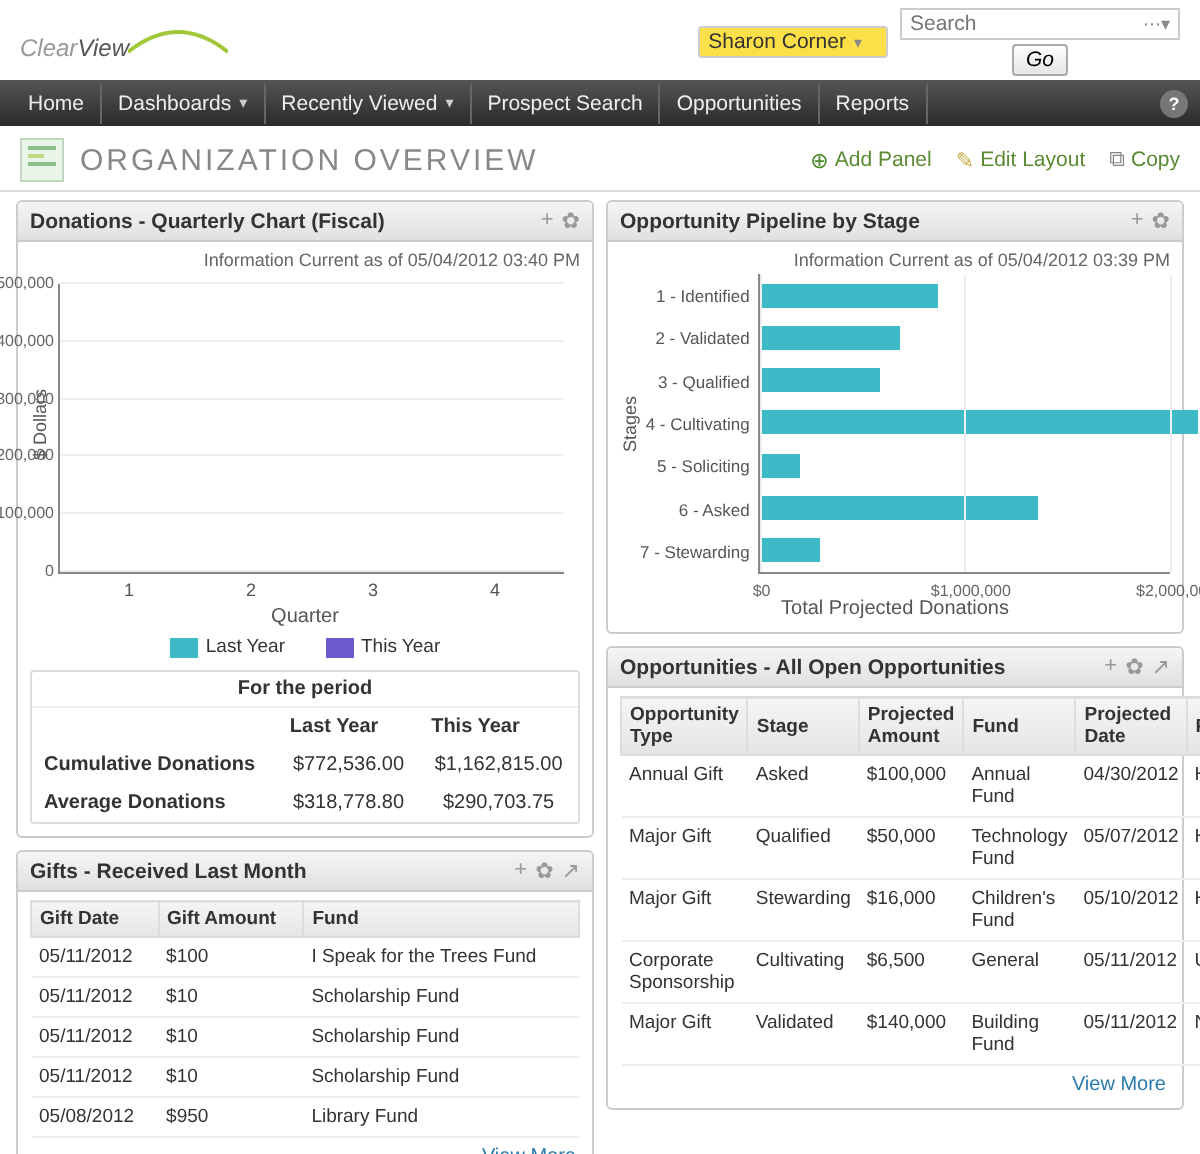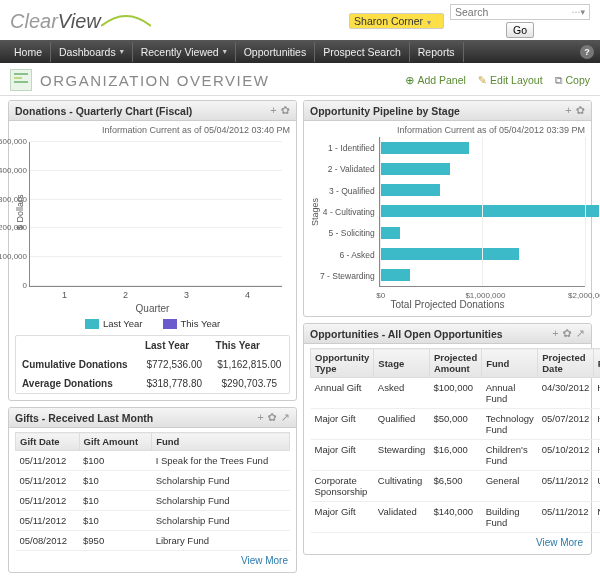--- a/index.html
+++ b/index.html
@@ -1,31 +1,31 @@
 <!DOCTYPE html>
 <html><head>
 <meta charset="utf-8">
 <style>
   * { box-sizing: border-box; margin: 0; padding: 0; }
   body { font-family: Arial, Helvetica, sans-serif; font-size: 11px; color: #333; background: #fff; width: 600px; }
   
   
   .header { display: flex; align-items: center; justify-content: space-between; padding: 4px 10px 2px; }
-  .logo { display: flex; align-items: baseline; font-size: 20px; text-align: right; }
+  .logo { display: flex; align-items: baseline; font-size: 12px; text-align: right; }
   .logo .clear { color: #999; font-style: italic; font-weight: 300; }
   .logo .view { color: #555; font-style: italic; font-weight: 400; }
   .logo-swoosh { width: 50px; height: 16px; }
   .header-controls { display: flex; align-items: center; gap: 6px; }
   .user-select { font-size: 10.5px; border: 1px solid #ccc; background: #fde047; padding: 1px 12px 1px 4px; border-radius: 2px; position: relative; cursor: pointer; }
   .user-select::after { content: "▾"; font-size: 8px; margin-left: 4px; color: #888; }
   .search-wrap { display: flex; align-items: center; gap: 2px; flex-direction: column; }
   .search-box { border: 1px solid #ccc; padding: 1px 4px; width: 140px; height: 16px; font-size: 10.5px; display: flex; align-items: center; justify-content: space-between; }
   .search-box input { border: none; width: 100px; font-size: 10.5px; outline: none; }
   .search-icon { font-size: 9px; color: #888; }
-  .go-btn { border: 1px solid #aaa; background: linear-gradient(#fff,#e5e5e5); border-radius: 2px; padding: 1px 6px; font-size: 10.5px; cursor: pointer; }
+  .go-btn { border: 1px solid #aaa; background: linear-gradient(#fff,#e5e5e5); border-radius: 2px; padding: 1px 6px; font-size: 10.5px; cursor: pointer; font-style: italic; }
   
   
   .nav { background: linear-gradient(#555,#2a2a2a); display: flex; align-items: center; padding: 0 6px; height: 23px; }
   .nav-item { color: #eee; font-size: 10.5px; padding: 4px 8px; cursor: pointer; display: flex; align-items: center; gap: 4px; border-right: 1px solid #666; }
   .nav-item .drop { font-size: 8px; color: #ccc; }
   .nav-spacer { flex: 1; }
   .help-icon { width: 14px; height: 14px; border-radius: 50%; background: #777; color: #fff; display: flex; align-items: center; justify-content: center; font-size: 9px; font-weight: bold; cursor: pointer; }
   
   
   .page-title-bar { display: flex; align-items: center; padding: 6px 10px 4px; border-bottom: 1px solid #ddd; }
@@ -120,24 +120,24 @@
     </div>
   <div class="nav-item">
       <span>Dashboards</span>
       <span class="drop">▾</span>
     </div>
   <div class="nav-item">
       <span>Recently Viewed</span>
       <span class="drop">▾</span>
     </div>
   <div class="nav-item">
+      <span>Prospect Search</span>
+    </div>
+  <div class="nav-item">
       <span>Opportunities</span>
-    </div>
-  <div class="nav-item">
-      <span>Prospect Search</span>
     </div>
   <div class="nav-item">
       <span>Reports</span>
     </div>
   <div class="nav-spacer"></div>
   <div class="help-icon">?</div>
 </div>
 
 <div class="page-title-bar">
   <div class="title-icon">
@@ -226,20 +226,21 @@
           <div class="legend-item">
               <span class="swatch" style="background:#3cbac8"></span>
               <span>Last Year</span>
             </div>
           <div class="legend-item">
               <span class="swatch" style="background:#6a5acd"></span>
               <span>This Year</span>
             </div>
         </div>
         <div class="summary-table">
+          <div class="period">For the period</div>
           <table>
             <tbody>
                 <tr>
                   <th></th>
                   <th>Last Year</th>
                   <th>This Year</th>
                 </tr>
             <tr>
                   <th>Cumulative Donations</th>
                   <td class="val">$772,536.00</td>

